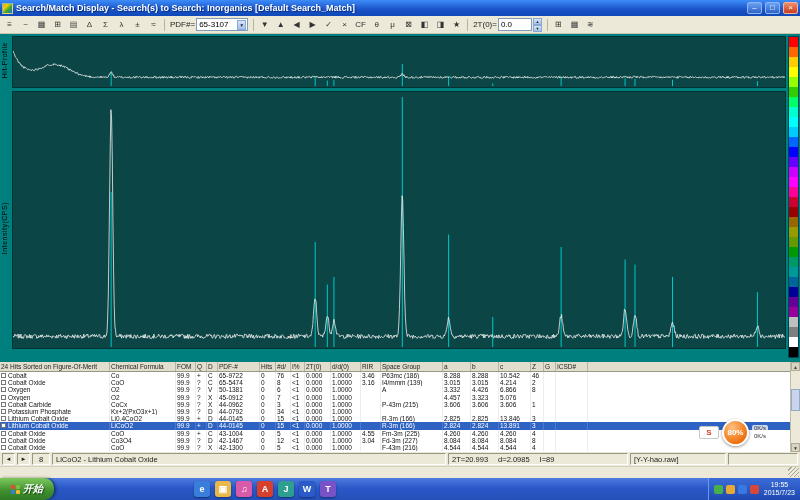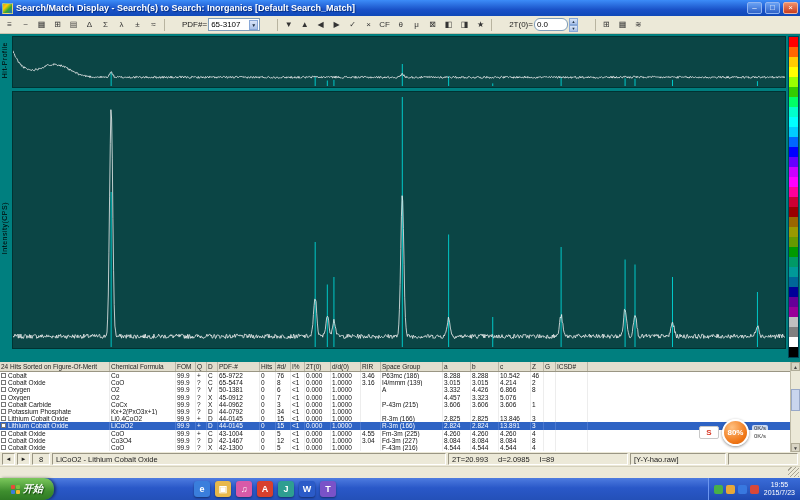--- a/index.html
+++ b/index.html
@@ -11,21 +11,21 @@
   .titlebar{height:16px;background:linear-gradient(#3C8CF8,#1A52C8 60%,#0F48B8);display:flex;align-items:center;padding:0 2px;gap:3px;flex:none;}
   .app-icon{width:11px;height:11px;background:linear-gradient(135deg,#D93 0%,#FC0 30%,#3A3 60%,#36C 100%);border:1px solid rgba(255,255,255,.4);flex:none;}
   .title-text{color:#fff;font-size:9px;font-weight:bold;flex:1;white-space:nowrap;overflow:hidden;text-shadow:1px 1px 1px #002B7A;}
   .winbtn{width:15px;height:12px;font-size:8px;line-height:10px;color:#fff;text-align:center;border:1px solid #8FB4F2;border-radius:2px;background:linear-gradient(#6AA2F4,#2E62C8);flex:none;cursor:pointer;}
   .winbtn.close{background:linear-gradient(#F0906A,#C83C1E);border-color:#F2B49C;}
 
   
   .toolbar{height:18px;background:#ECE9D8;display:flex;align-items:center;padding:0 2px;gap:1px;border-bottom:1px solid #C8C4B0;flex:none;}
   .tbtn{min-width:15px;height:15px;font-size:8px;line-height:14px;text-align:center;color:#333;border:1px solid #ECE9D8;background:#ECE9D8;cursor:pointer;padding:0 1px;}
   .tsep{width:1px;height:12px;background:#B8B4A0;margin:0 2px;flex:none;}
-  .combo{display:flex;align-items:center;gap:1px;margin:0 14px;}
+  .combo{display:flex;align-items:center;gap:1px;margin:0 2px;}
   .combo-label{font-size:8px;color:#222;white-space:nowrap;}
   .combo-box{width:52px;height:13px;background:#fff;border:1px solid #7F9DB9;font-size:8px;display:flex;align-items:center;justify-content:space-between;padding:0 1px 0 2px;}
   .combo-arrow{width:9px;height:10px;background:linear-gradient(#D8E4F8,#A8C0E8);border:1px solid #88A8D8;font-size:5px;line-height:9px;text-align:center;color:#234;cursor:pointer;}
   .spinner{display:flex;flex-direction:column;width:9px;height:13px;}
   .spinner div{flex:1;background:linear-gradient(#D8E4F8,#A8C0E8);border:1px solid #88A8D8;font-size:4px;line-height:5px;text-align:center;color:#234;cursor:pointer;}
 
   
   .charts{position:relative;height:328px;background:#007F7F;flex:none;}
   .ylabel{position:absolute;left:1px;writing-mode:vertical-rl;transform:rotate(180deg);font-size:7px;color:#04282
 
@@ -133,21 +133,21 @@
         <div class="tbtn">θ</div>
         <div class="tbtn">μ</div>
         <div class="tbtn">⊠</div>
         <div class="tbtn">◧</div>
         <div class="tbtn">◨</div>
         <div class="tbtn">★</div>
       </div>
     <div class="tsep"></div>
     <div class="combo">
       <span class="combo-label">2T(0)=</span>
-      <span class="combo-box" style="width:34px;border-radius:6px;">
+      <span class="combo-box" style="width:34px;">
         <span>0.0</span>
       </span>
       <span class="spinner">
         <div>▲</div>
         <div>▼</div>
       </span>
     </div>
     <div class="tsep"></div>
     <div style="display:flex;gap:1px;" id="tb-right">
         <div class="tbtn">⊞</div>

